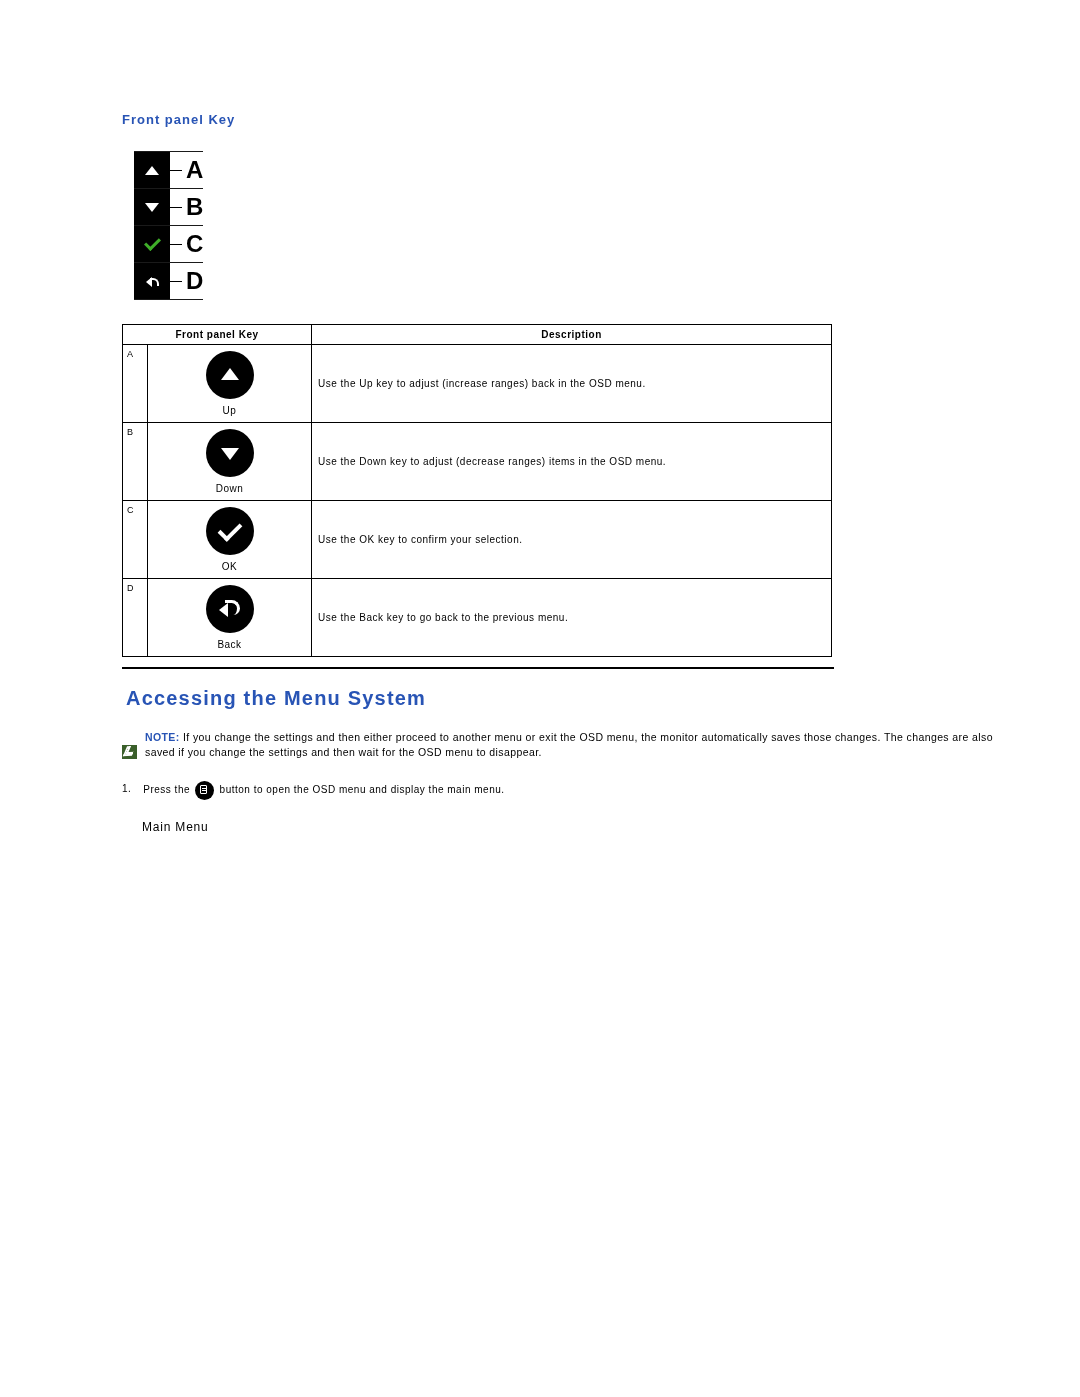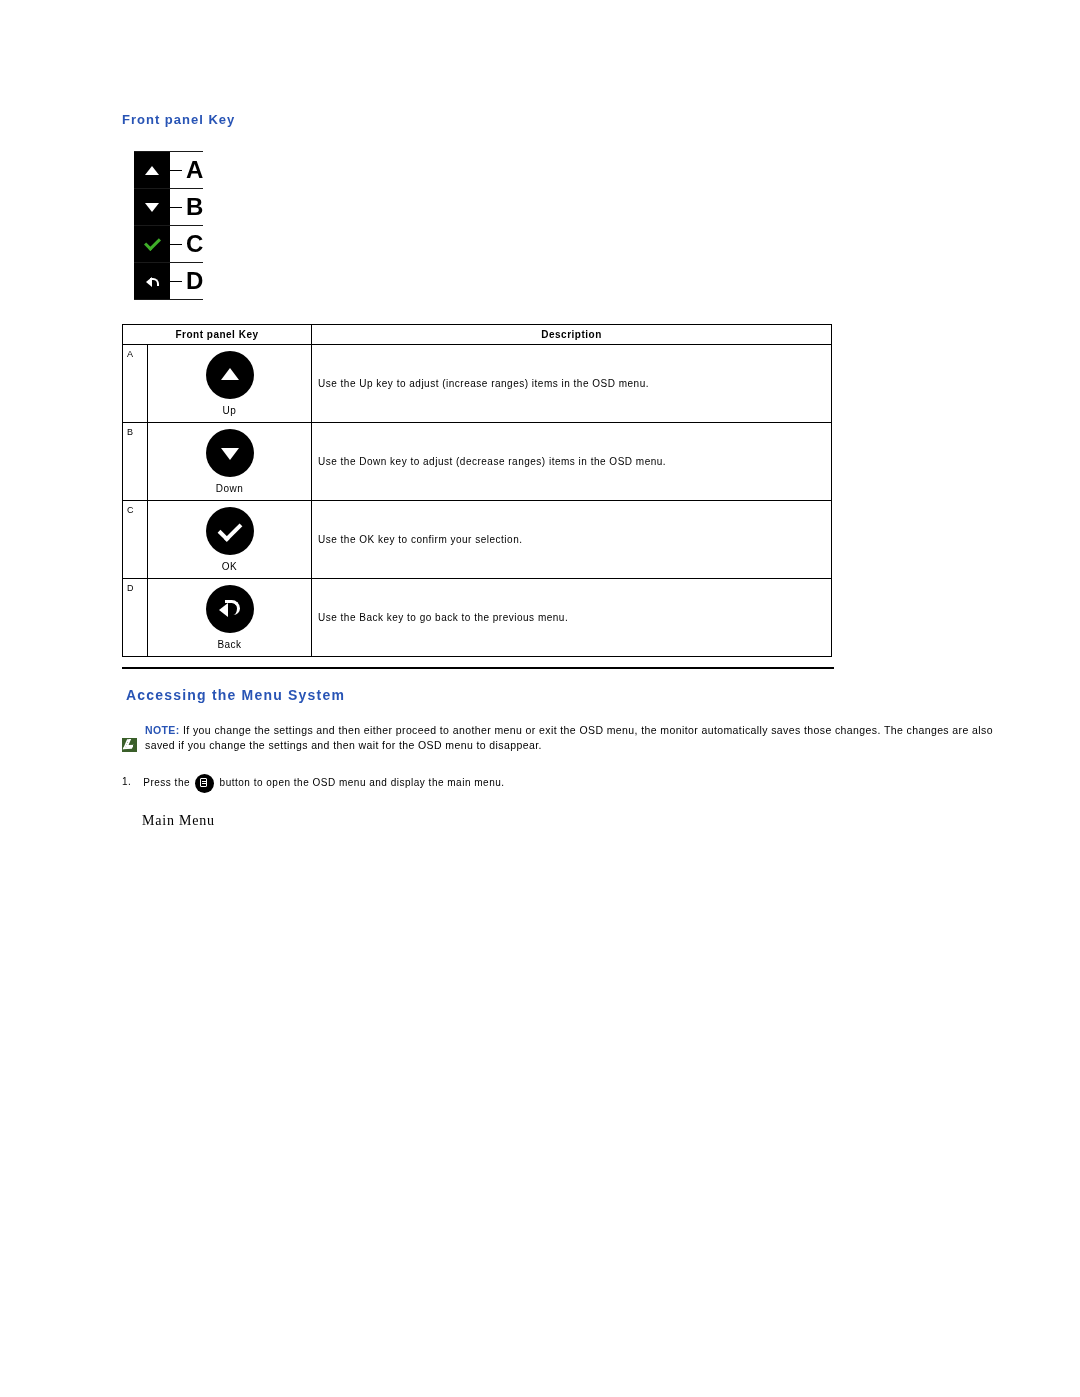--- a/index.html
+++ b/index.html
@@ -173,21 +173,21 @@
   }
   .h2 {
     color: #2854b5;
     font-size: 18px;
     letter-spacing: 1.5px;
     font-weight: bold;
     margin: 8px 0 14px 0;
   }
   .h3 {
     color: #2854b5;
-    font-size: 14px;
+    font-size: 20px;
     letter-spacing: 1.2px;
     font-weight: bold;
     margin: 0 0 20px 4px;
   }
   .note-row {
     display: flex;
     align-items: flex-end;
     gap: 8px;
     font-size: 10.5px;
     line-height: 1.4;
@@ -238,24 +238,23 @@
     left:5px; top:4px;
     width:7px; height:9px;
     border:1.5px solid #fff;
     border-radius:1px;
     box-sizing: border-box;
     background:
       linear-gradient(#fff,#fff) 1px 2px/4px 1px no-repeat,
       linear-gradient(#fff,#fff) 1px 4px/4px 1px no-repeat;
   }
   .main-menu-label {
-    font-size: 14px;
+    font-size: 12px;
     letter-spacing: 0.8px;
     margin: 20px 0 0 20px;
-    font-family: Liberation Serif, serif;
   }
 </style>
 </head>
 <body>
 
 <div class="page-wrap">
 
   <div class="sec-title">Front panel Key</div>
 
 
@@ -299,21 +298,21 @@
       <th>Description</th>
     </tr>
     <tr>
       <td class="idx">A</td>
       <td class="keycell">
         <div class="big-circle">
               <span class="big-up"></span>
             </div>
         <div>Up</div>
       </td>
-      <td class="desc">Use the Up key to adjust (increase ranges) items in the OSD menu.</td>
+      <td class="desc">Use the Up key to adjust (increase ranges) back in the OSD menu.</td>
     </tr>
     <tr>
       <td class="idx">B</td>
       <td class="keycell">
         <div class="big-circle">
               <span class="big-down"></span>
             </div>
         <div>Down</div>
       </td>
       <td class="desc">Use the Down key to adjust (decrease ranges) items in the OSD menu.</td>

